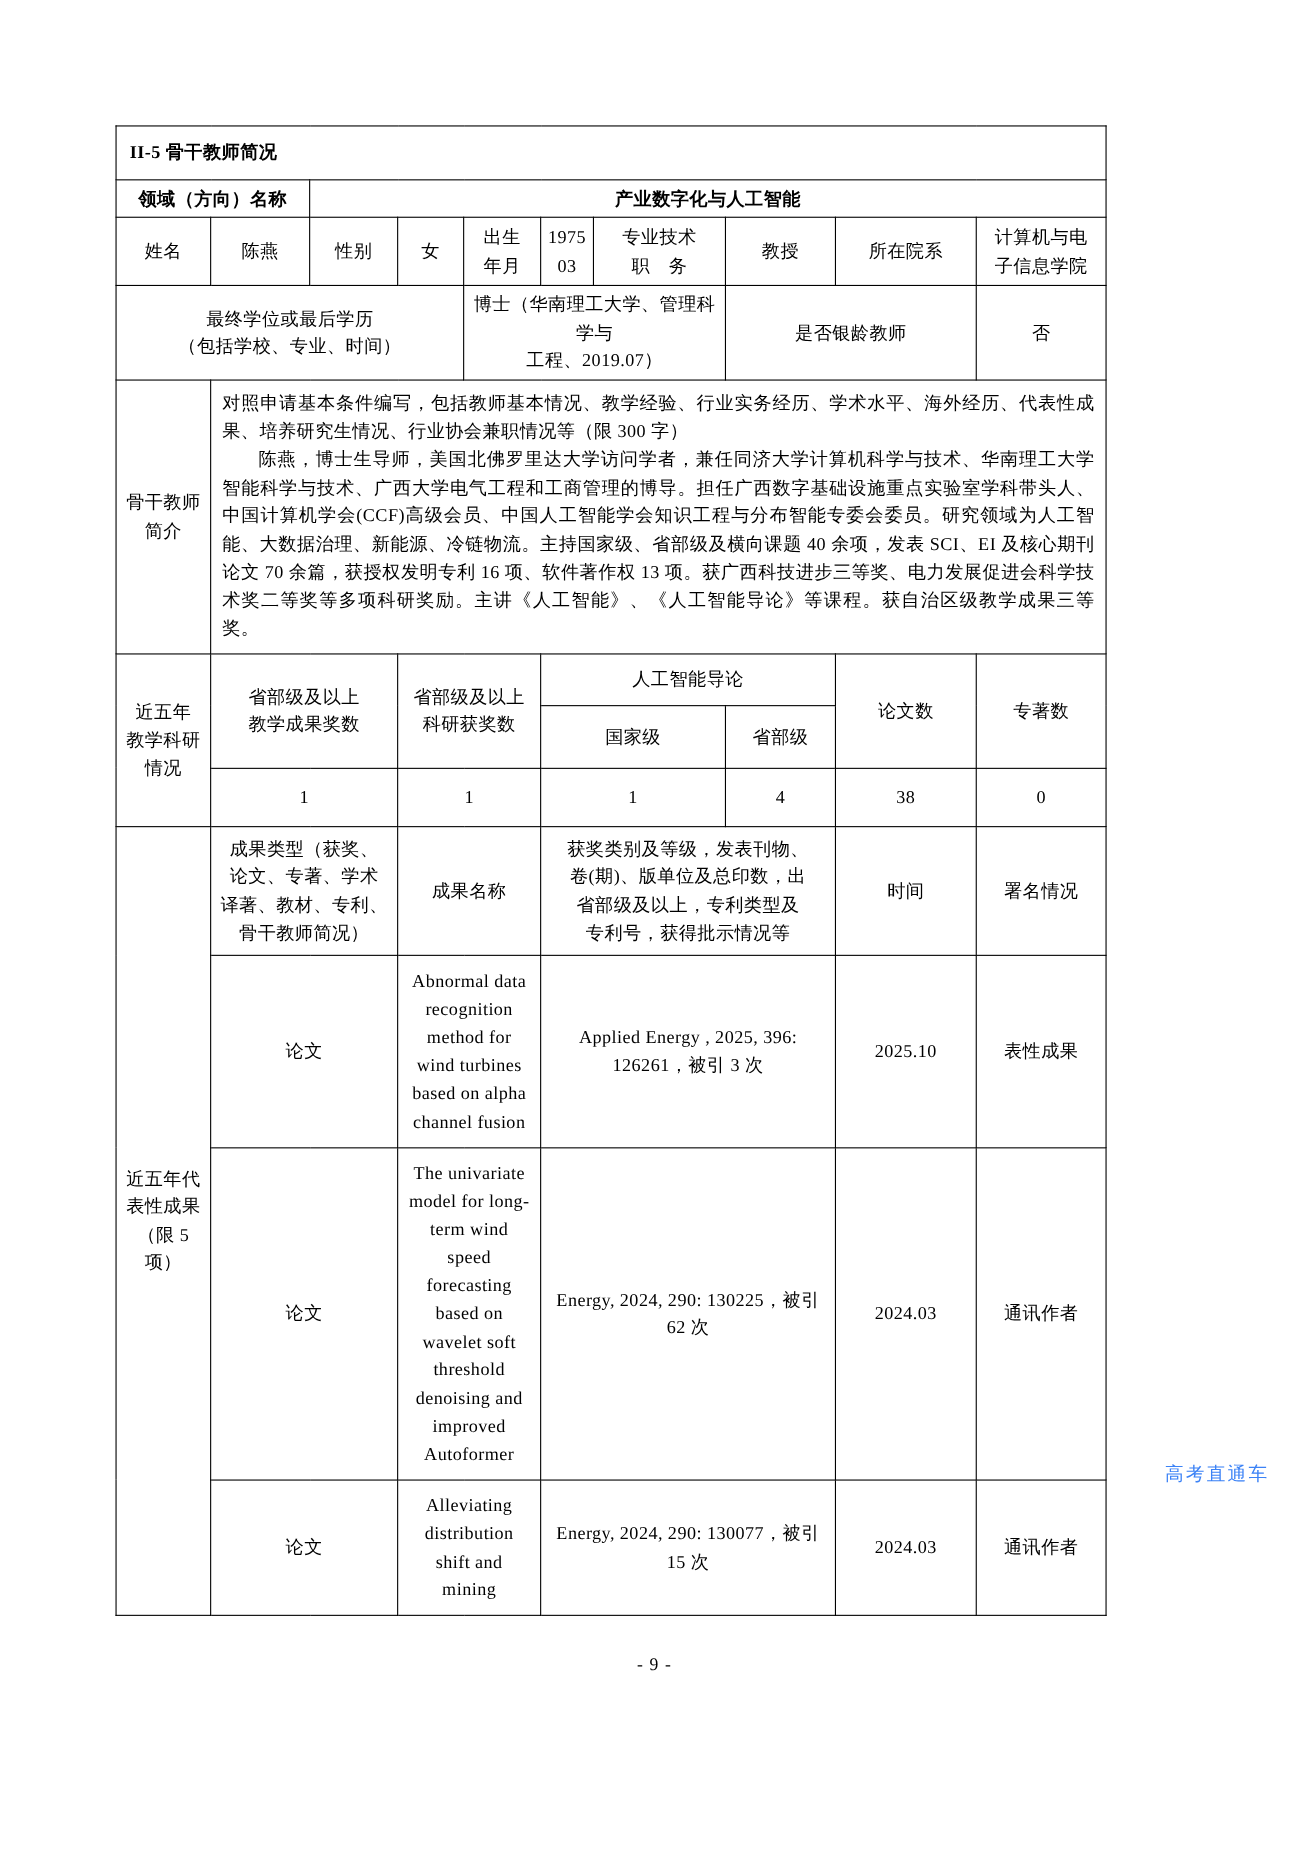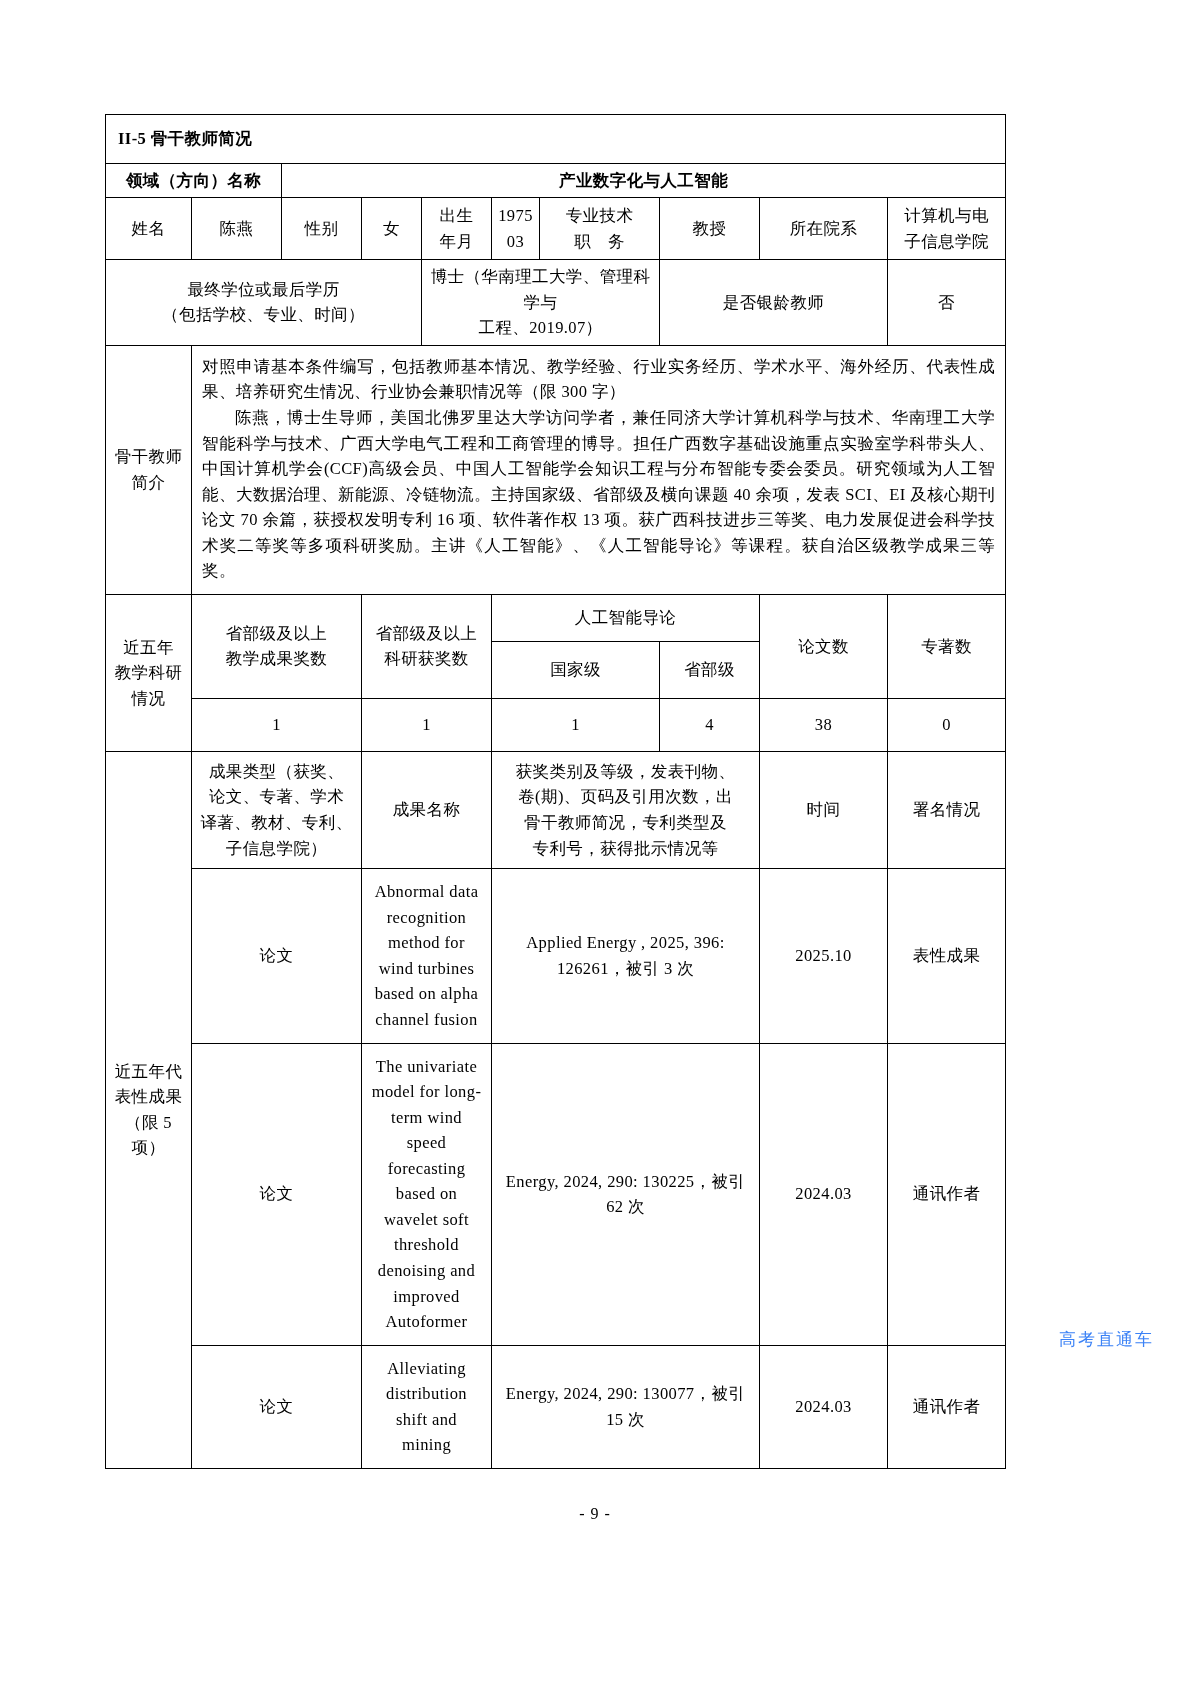--- a/index.html
+++ b/index.html
@@ -263,27 +263,27 @@
       <tr>
         <td rowspan="4" class="side-label">
           <div>近五年代</div>
           <div>表性成果</div>
           <div>（限 5 项）</div>
         </td>
         <td colspan="2" class="ach-head">
           <div>成果类型（获奖、</div>
           <div>论文、专著、学术</div>
           <div>译著、教材、专利、</div>
-          <div>子信息学院）</div>
+          <div>骨干教师简况）</div>
         </td>
         <td colspan="2" class="ach-head">成果名称</td>
         <td colspan="3" class="ach-head ach-head-just">
           <div>获奖类别及等级，发表刊物、</div>
-          <div>卷(期)、页码及引用次数，出</div>
-          <div>骨干教师简况，专利类型及</div>
+          <div>卷(期)、版单位及总印数，出</div>
+          <div>省部级及以上，专利类型及</div>
           <div>专利号，获得批示情况等</div>
         </td>
         <td class="ach-head">时间</td>
         <td class="ach-head">署名情况</td>
       </tr>
 
       <tr>
         <td colspan="2" class="en-cell">论文</td>
         <td colspan="2" class="en-cell" style="padding:10px 8px">Abnormal data recognition method for wind turbines based on alpha channel fusion</td>
         <td colspan="3" class="en-cell">Applied Energy , 2025, 396: 126261，被引 3 次</td>

